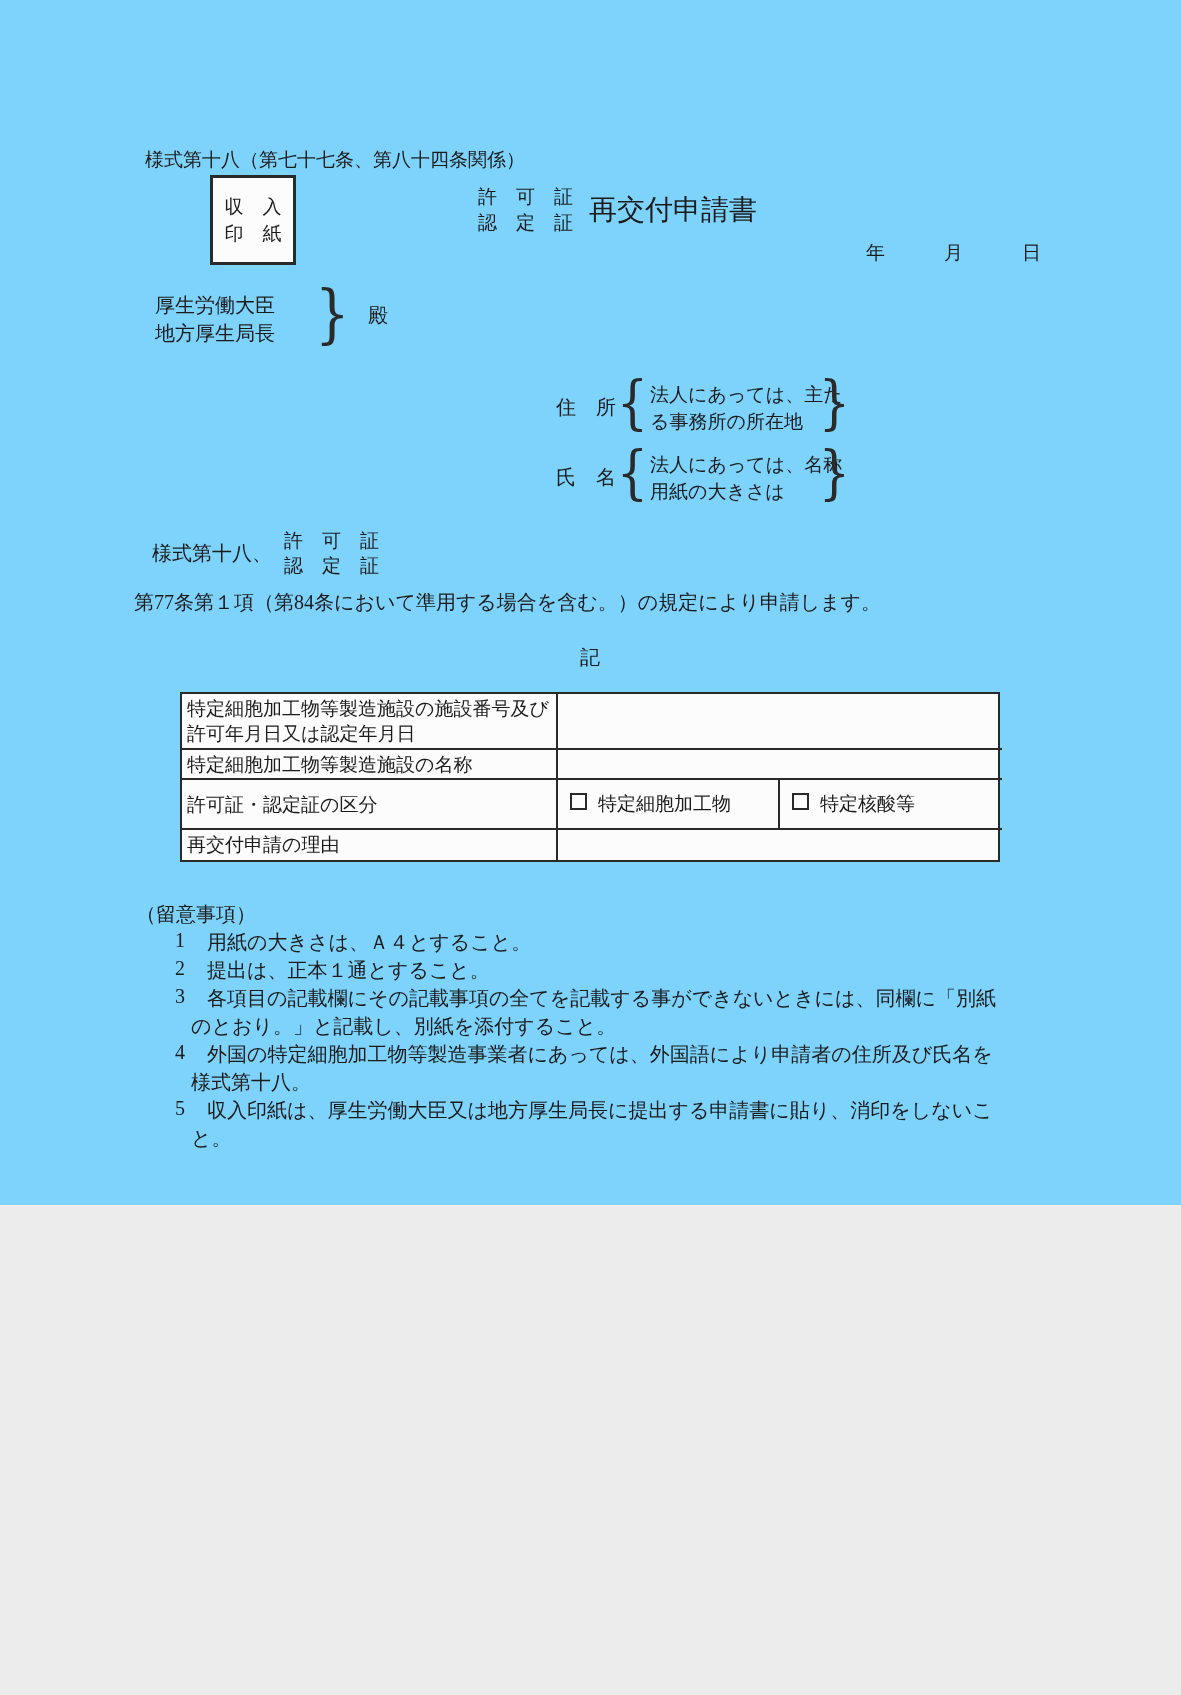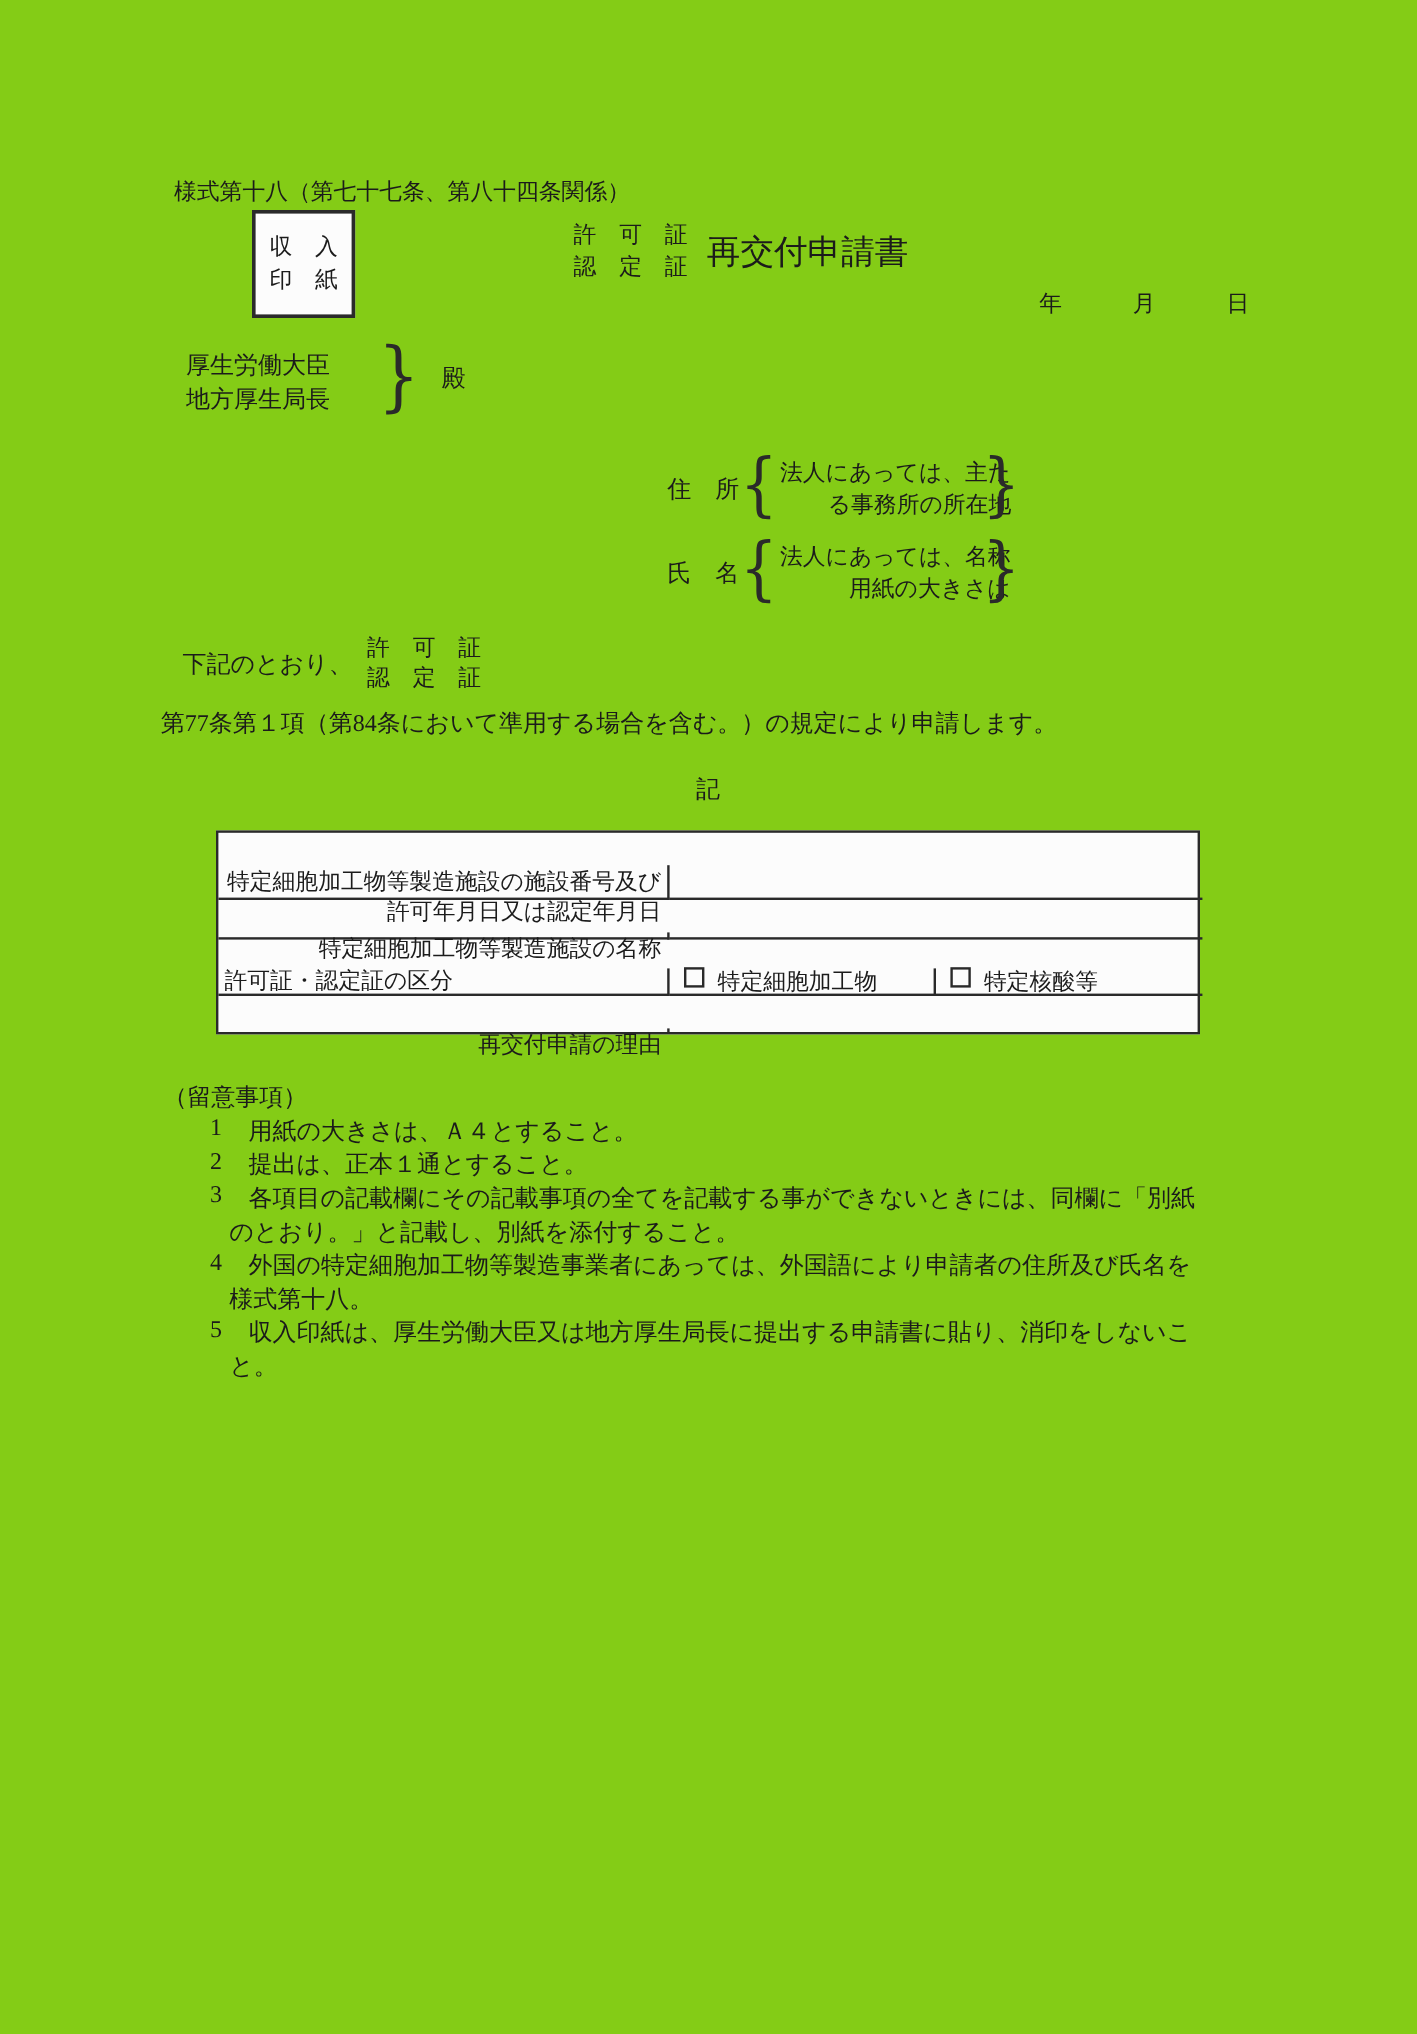--- a/index.html
+++ b/index.html
@@ -1,24 +1,23 @@
 <!DOCTYPE html>
 <html><head>
 <meta charset="utf-8">
 <style>
   html,body { margin:0; padding:0; background:#ececec; }
   #page {
     position:relative;
-    width:1181px; height:1695px;
+    width:1181px; height:1205px;
     margin:0 auto;
-    background:#84cc16;
+    background:#7dd3fc;
     font-family:"Liberation Serif","DejaVu Serif",serif;
     color:#1b1b1b;
     overflow:hidden;
-    text-align:right;
   }
   .abs { position:absolute; }
   .t19 { font-size:19px; }
   .t20 { font-size:20px; }
 
   
   .stamp-box {
     left:182px; top:175px; width:80px; height:84px;
     border:3px solid #2a2a2a;
     display:flex; flex-direction:column; justify-content:center; align-items:center;
@@ -46,21 +45,21 @@
   .form-table {
     left:180px; top:692px; width:820px;
     display:grid;
     grid-template-columns:376px 222px 222px;
     grid-template-rows:56px 30px 50px 30px;
     border:2px solid #2a2a2a;
     background:#fcfcfc;
     box-sizing:border-box;
     font-size:19px;
   }
-  .cell { border-right:2px solid #2a2a2a; border-bottom:2px solid #2a2a2a; padding:2px 5px; box-sizing:border-box;margin-top:27px; }
+  .cell { border-right:2px solid #2a2a2a; border-bottom:2px solid #2a2a2a; padding:2px 5px; box-sizing:border-box; }
   .cell:last-of-type {}
   .no-r { border-right:none; }
   .no-b { border-bottom:none; }
   .span2 { grid-column:2 / 4; }
   .lbl { line-height:25px; }
   .opt-cell { display:flex; align-items:center; gap:11px; padding-left:12px; }
   .checkbox {
     width:13px; height:13px; border:2px solid #2a2a2a; display:inline-block;
     background:#fcfcfc; flex:0 0 auto; margin-top:-6px;
   }
@@ -110,21 +109,21 @@
 
   <span class="abs t20" style="left:556px; top:464px;">氏　名</span>
   <span class="abs brace brace-note" style="left:614px; top:444px;">{</span>
   <div class="abs note-lines" style="left:650px; top:451px;">
     <div>法人にあっては、名称</div>
     <div>用紙の大きさは</div>
   </div>
   <span class="abs brace brace-note" style="left:816px; top:444px;">}</span>
 
   <div class="abs body-row" style="left:152px; top:527px; height:52px;">
-    <span class="t20">下記のとおり、</span>
+    <span class="t20">様式第十八、</span>
     <div class="cert-stack-small">
       <span>許　可　証</span>
       <span>認　定　証</span>
     </div>
   </div>
   <div class="abs t20" style="left:134px; top:589px; white-space:nowrap;">第77条第１項（第84条において準用する場合を含む。）の規定により申請します。</div>
 
   <div class="abs t20" style="left:580px; top:644px;">記</div>
 
   <div class="abs form-table">

